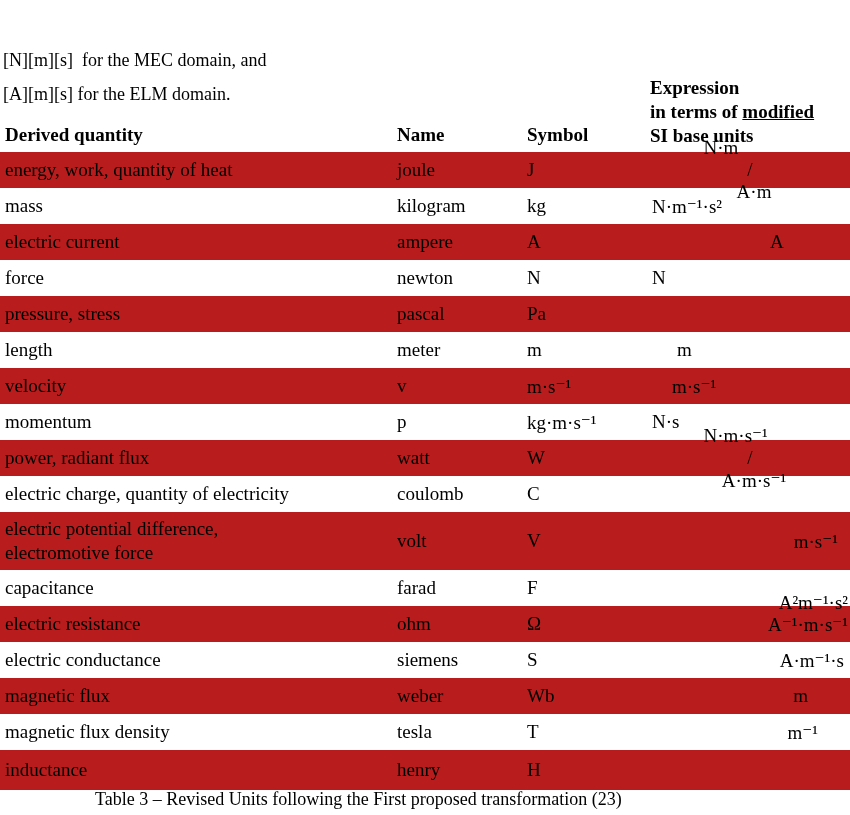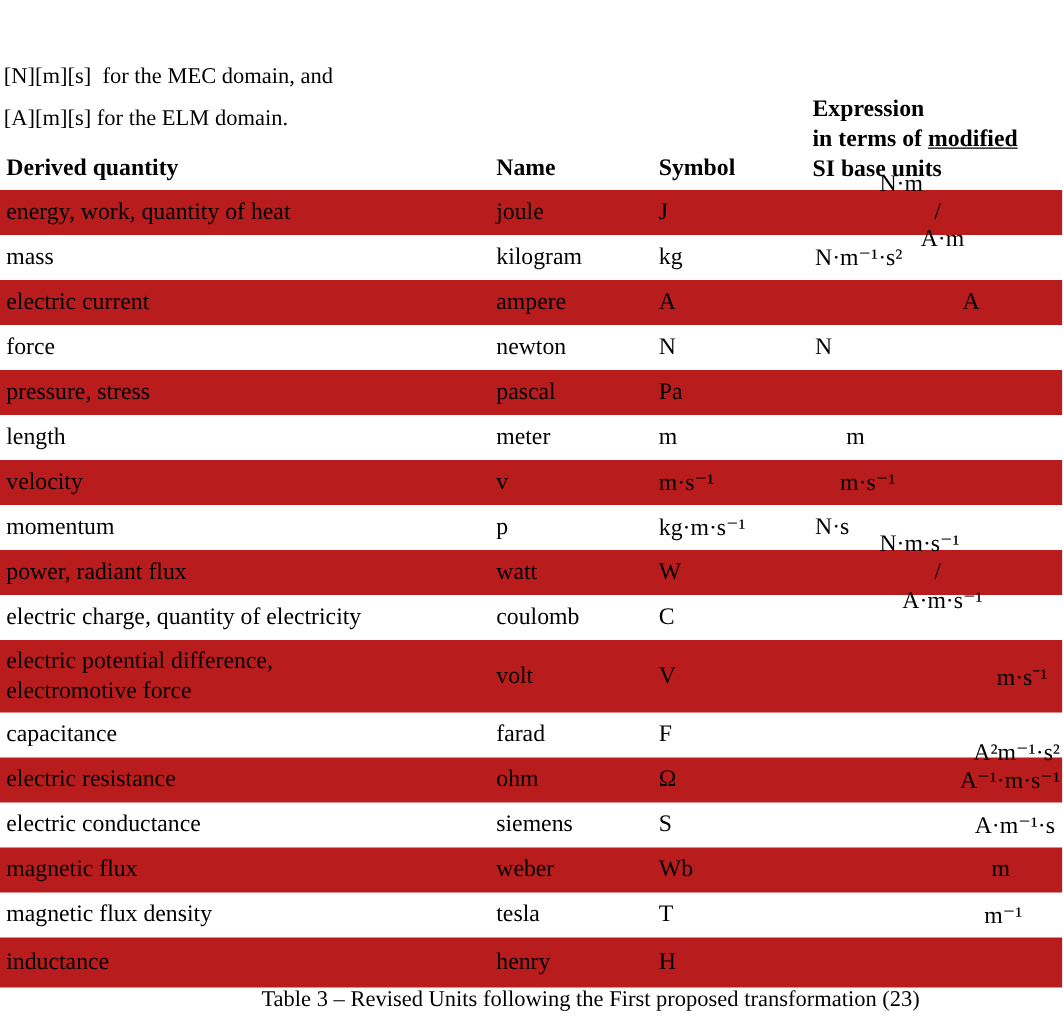--- a/index.html
+++ b/index.html
@@ -13,33 +13,33 @@
 
   .tbl{position:absolute;top:75px;left:0;width:850px;}
   .hrow{display:flex;align-items:flex-end;height:77px;font-weight:bold;font-size:19px;}
   .row{display:flex;align-items:center;font-size:19px;}
   .c{box-sizing:border-box;}
   .cq{width:397px;padding-left:5px;}
   .cn{width:130px;}
   .cs{width:123px;}
   .ce{width:200px;padding-left:2px;}
   .h36{height:36px;}
-  .h58{height:58px;font-family:Liberation Serif, serif;}
+  .h58{height:58px;}
   .h40{height:40px;}
   .green{background:#b91c1c;}
   .hexpr{line-height:25px;padding-bottom:4px;padding-left:0;}
   .hq,.hn,.hs{padding-bottom:6px;}
   .u{text-decoration:underline;}
   .split{display:flex;align-items:center;padding-left:0;flex-direction:column;}
   .split .mec{width:97px;padding-left:2px;box-sizing:border-box;}
   .split .sl{width:33px;text-align:center;}
   .split .elm{padding-left:8px;}
   .right{text-align:right;padding-left:0;}
   .qline{display:block;line-height:24px;}
-  .caption{position:absolute;top:789px;left:0;width:850px;text-align:center;
+  .caption{position:absolute;top:789px;left:0;width:850px;
     font-size:18px;padding-left:95px;box-sizing:border-box;}
 </style>
 </head>
 <body>
 
 <div class="page">
 
   <div class="intro-line l1">[N][m][s]  for the MEC domain, and</div>
   <div class="intro-line l2">[A][m][s] for the ELM domain.</div>
 

